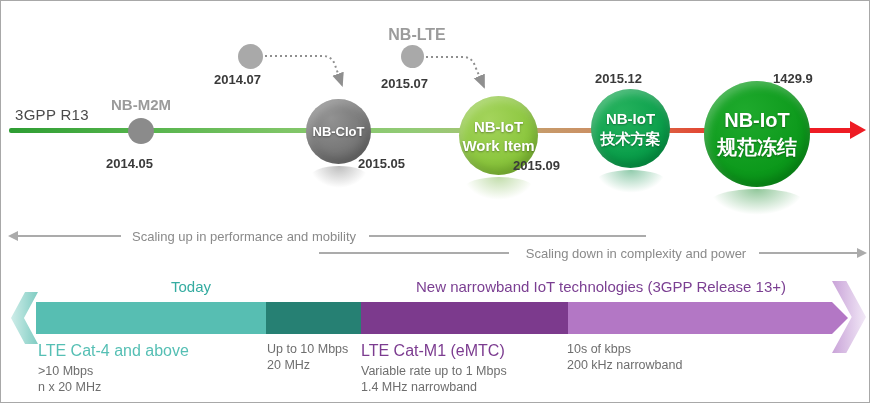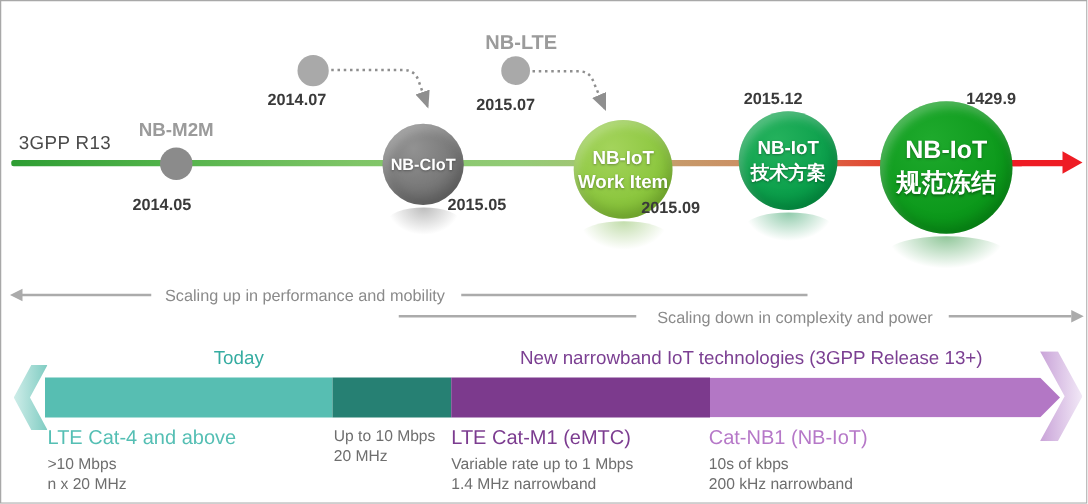--- a/index.html
+++ b/index.html
@@ -149,18 +149,17 @@
     <div class="col-sub">20 MHz</div>
   </div>
 
   <div class="abs" style="left:360px;top:341px">
     <div class="col-title" style="color:#7C3C90">LTE Cat-M1 (eMTC)</div>
     <div class="col-sub">Variable rate up to 1 Mbps</div>
     <div class="col-sub">1.4 MHz narrowband</div>
   </div>
 
   <div class="abs" style="left:566px;top:341px">
-    <div class="col-title" style="color:#B678C8">Cat-NB1 (NB-IoT)</div>
     <div class="col-sub">10s of kbps</div>
     <div class="col-sub">200 kHz narrowband</div>
   </div>
 
 </div>
 
 </body></html>

